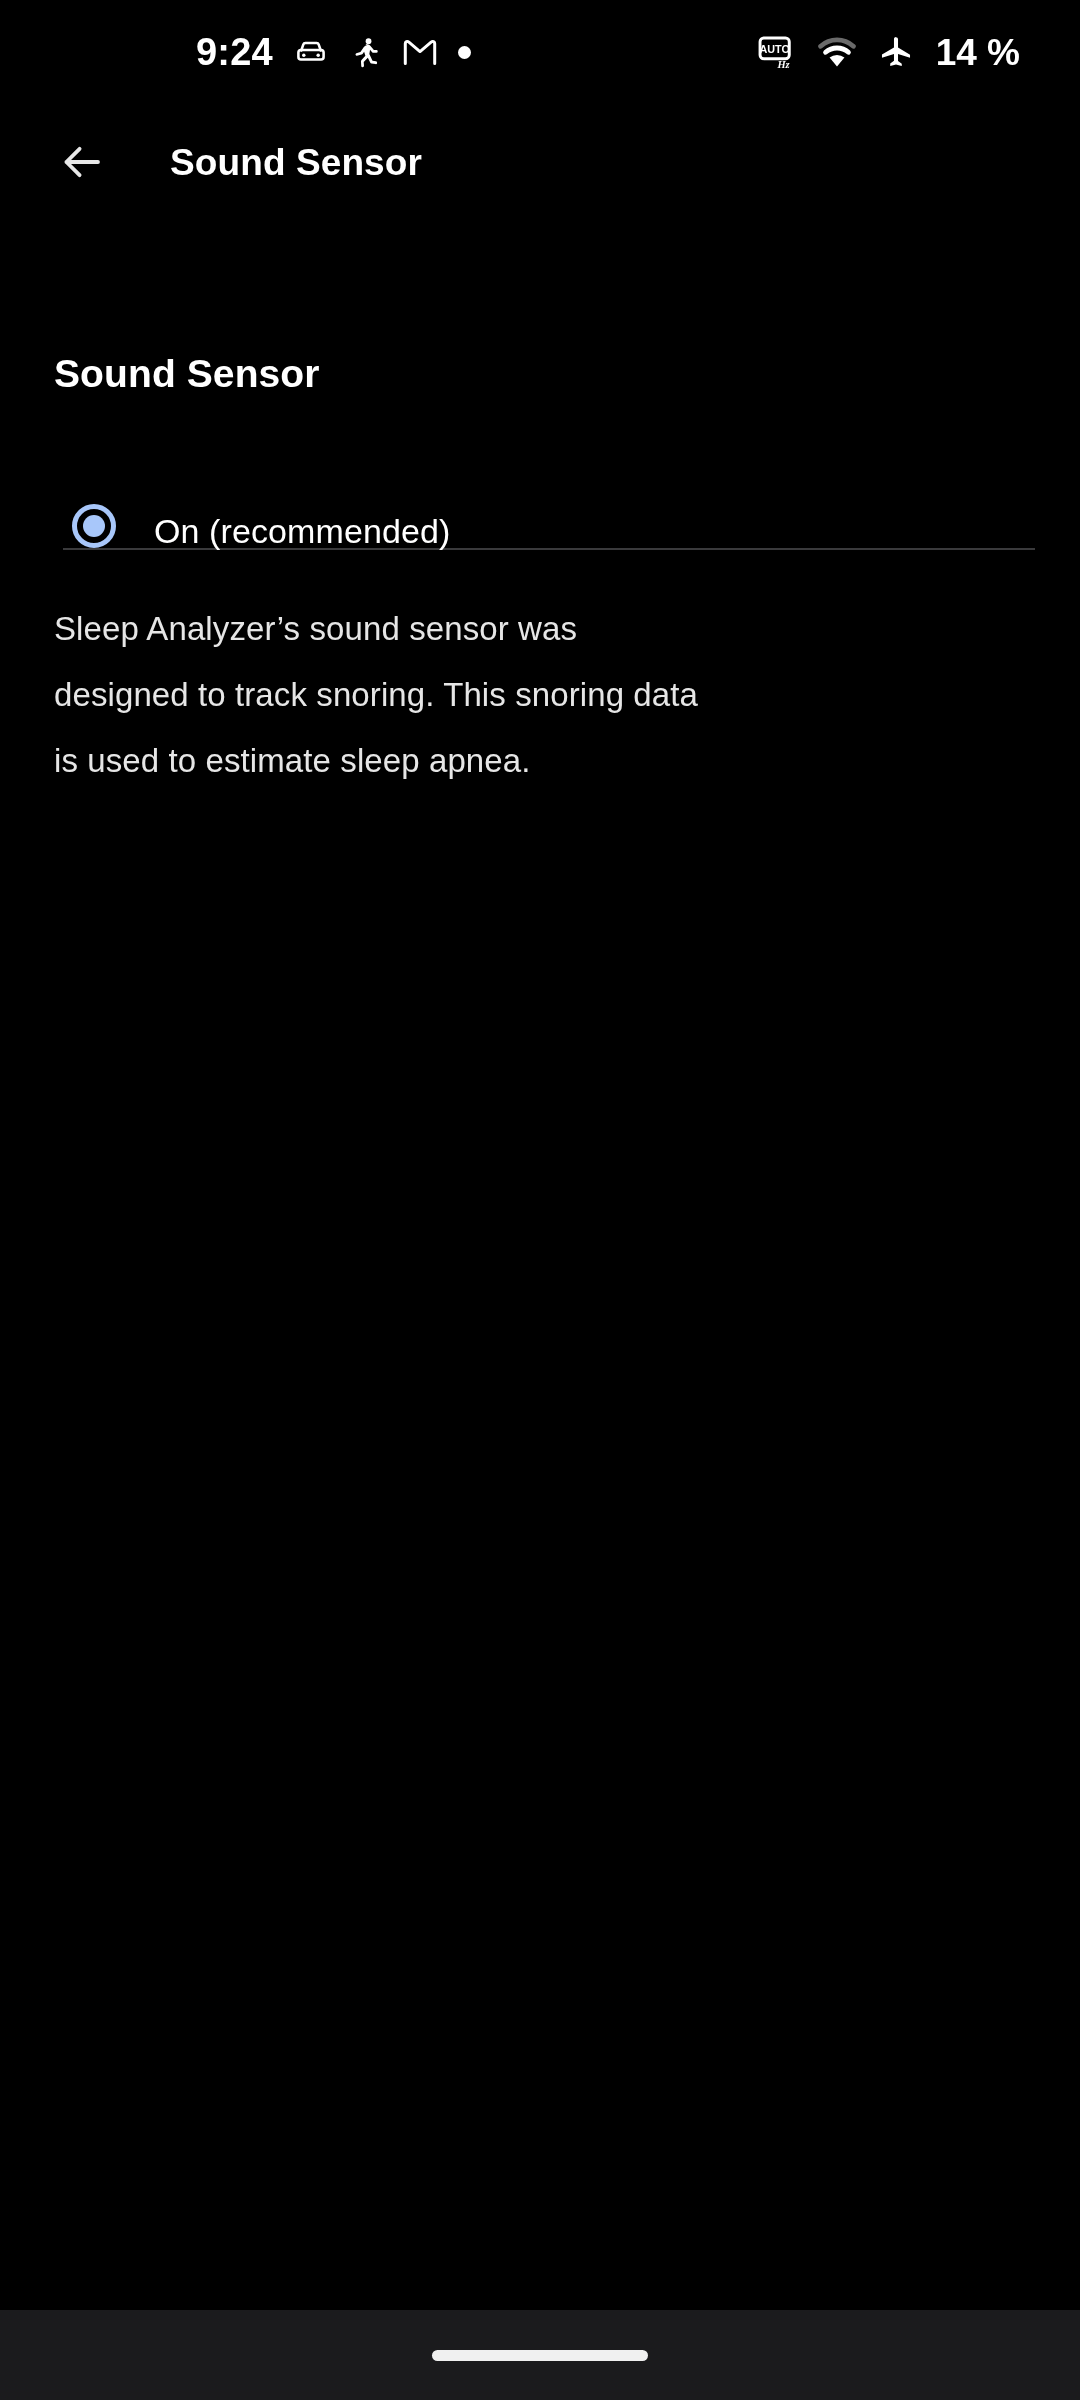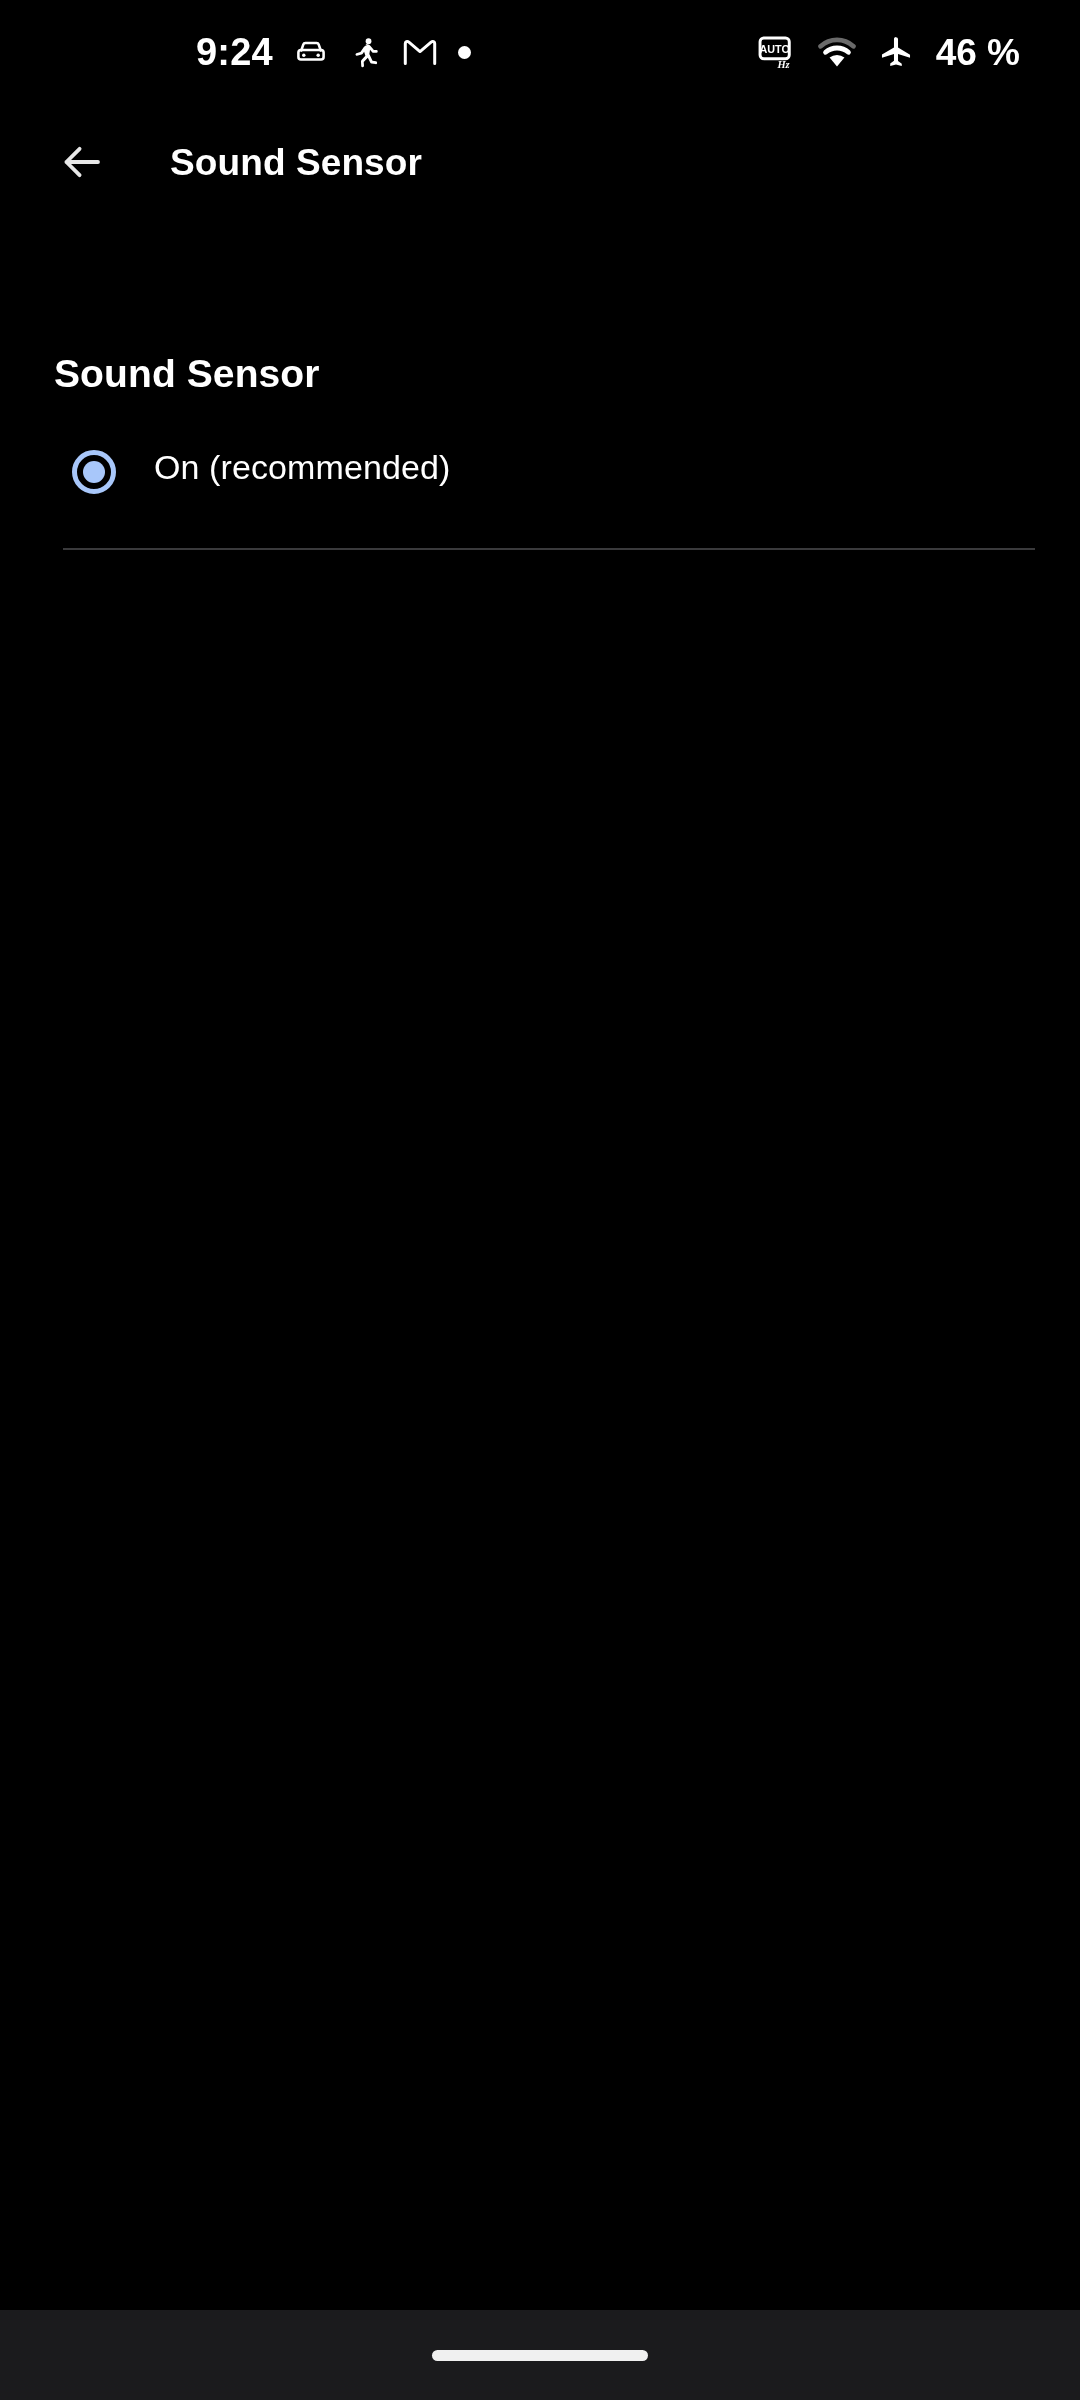--- a/index.html
+++ b/index.html
@@ -123,21 +123,21 @@
   }
 
   .radio-group {
     margin-top: 57px;
     padding-left: 9px;
     padding-right: 9px;
   }
 
   .radio-row {
     display: flex;
-    align-items: flex-start;
+    align-items: flex-end;
     height: 100px;
     cursor: pointer;
     border-bottom: 2px solid #3a3a3c;
     padding-left: 9px;
     text-decoration: underline;
   }
 
   .radio-mark {
     width: 44px;
     height: 44px;
@@ -261,21 +261,21 @@
           <path d="M12 20.4 7.2 14.6a7.6 7.6 0 0 1 9.6 0L12 20.4z" fill="#ffffff"></path>
         </svg>
       </span>
 
       <span class="sicon">
         <svg width="36" height="36" viewBox="0 0 24 24" fill="#ffffff">
           <path d="M12 2.1c.75 0 1.35.62 1.35 1.38v5.6l8 4.7v2.1l-8-2.5v4.6l2.5 1.8v1.6L12 20.3l-3.85.98v-1.6l2.5-1.8v-4.6l-8 2.5v-2.1l8-4.7v-5.6c0-.76.6-1.38 1.35-1.38z"></path>
         </svg>
       </span>
 
-      <span class="status-battery">46 %</span>
+      <span class="status-battery">14 %</span>
 
     </div>
 
   </div>
 
   <div class="app-bar">
 
     <div class="back-button">
       <span class="sicon">
         <svg width="48" height="48" viewBox="0 0 24 24" fill="none">
@@ -295,20 +295,21 @@
     <div class="radio-group">
 
       <div class="radio-row">
         <span class="radio-mark checked"></span>
         <span class="radio-label">On (recommended)</span>
       </div>
 
 
     </div>
 
+    <div class="description">Sleep Analyzer’s sound sensor was designed to track snoring. This snoring data is used to estimate sleep apnea.</div>
 
   </div>
 
   <div class="nav-bar">
     <div class="nav-pill"></div>
   </div>
 
 </div>
 
 </body></html>

